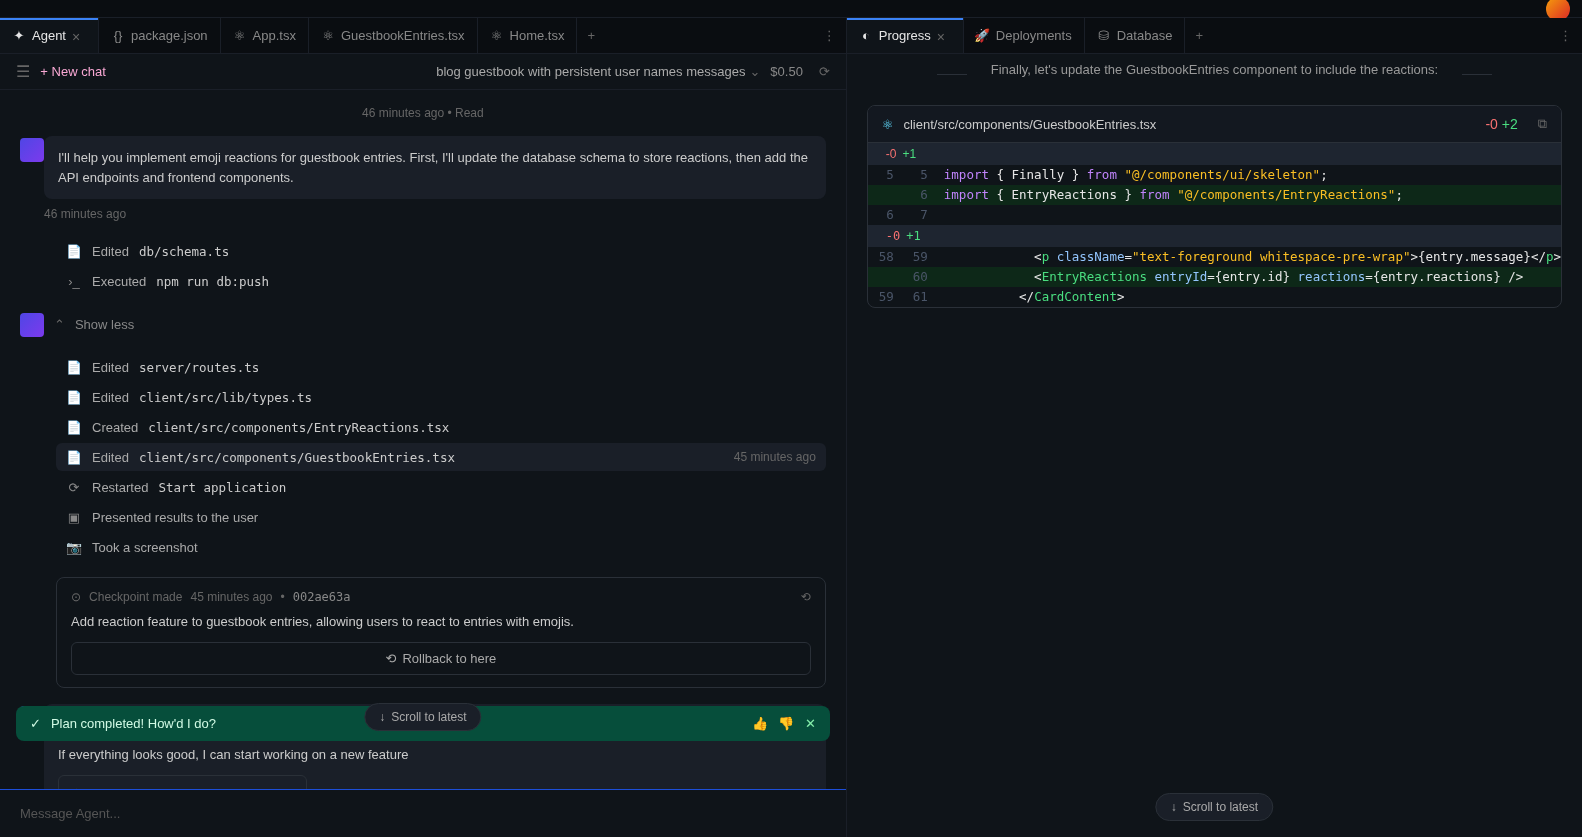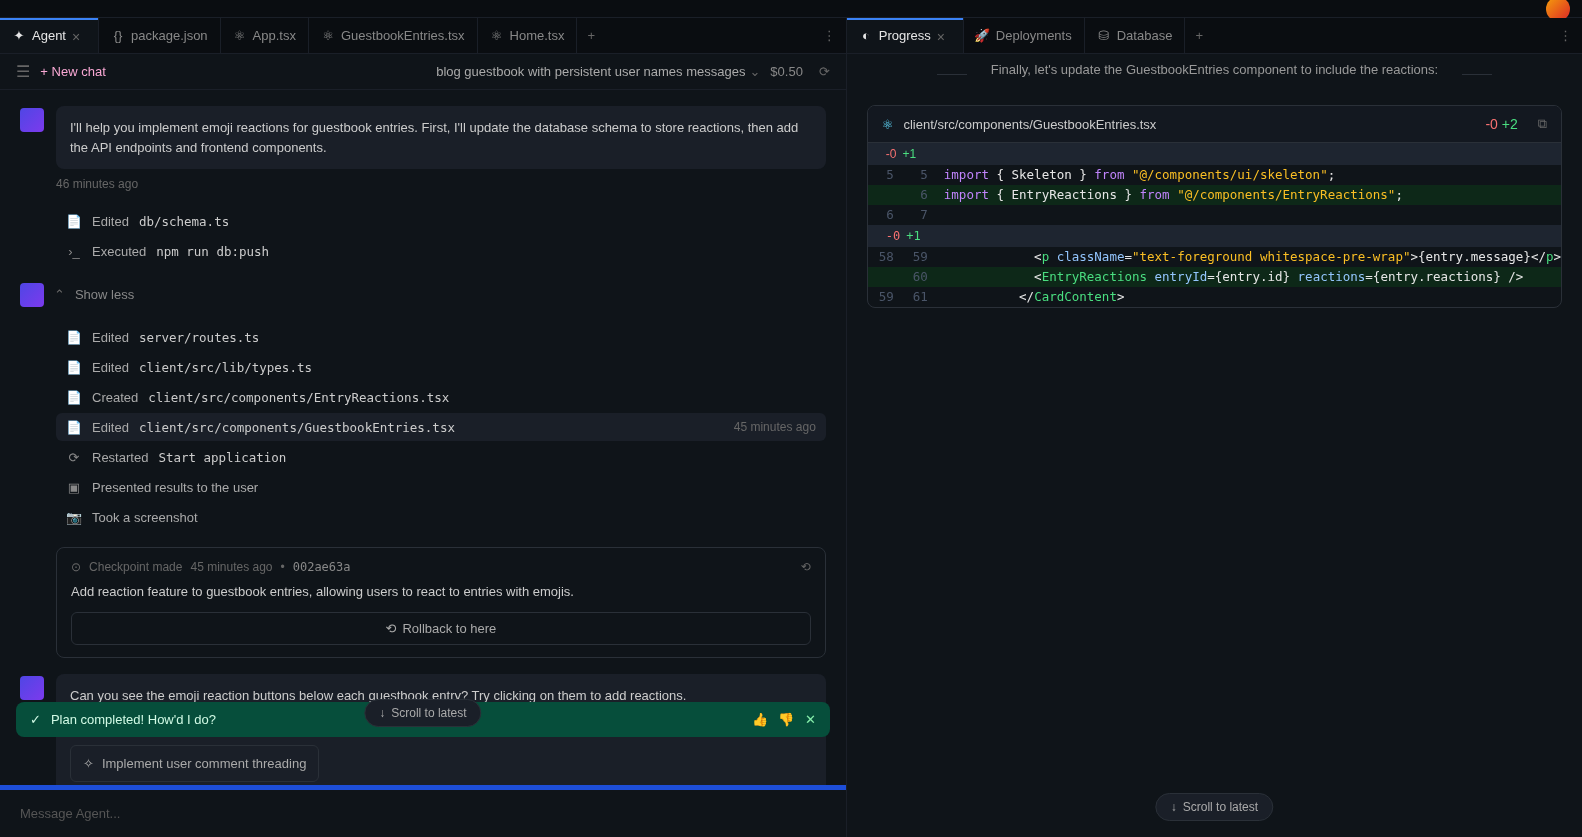--- a/index.html
+++ b/index.html
@@ -30,21 +30,21 @@
 .newchat{color:#f9a8d4;cursor:pointer;font-size:13px}
 .chat-title{flex:1;text-align:right;color:#aaa;font-size:13px}
 .chevron{color:#666;margin-left:4px}
 .cost{color:#888;font-size:13px;margin-right:6px}
 .refresh{color:#666;cursor:pointer}
 
 
 .chat-body{flex:1;overflow-y:auto;padding:16px 20px;position:relative}
 .timestamp-row{text-align:center;color:#666;font-size:12px;margin-bottom:16px}
 
-.msg{display:flex;gap:12px;margin-bottom:16px}
+.msg{display:flex;margin-bottom:16px}
 .msg-avatar{width:24px;height:24px;border-radius:4px;background:linear-gradient(135deg,#4f46e5,#7c3aed);flex-shrink:0;margin-top:2px}
 .msg-content{flex:1}
 .msg-bubble{background:#1a1f28;border-radius:8px;padding:12px 14px;line-height:1.5;color:#ccc}
 .msg-ts{color:#666;font-size:12px;margin-top:8px}
 
 .action-list{margin:16px 0 16px 36px}
 .action{display:flex;align-items:center;gap:10px;padding:6px 10px;color:#aaa;font-size:13px;border-radius:6px;margin-bottom:2px}
 .action.highlighted{background:#1a1f28}
 .action .action-ts{margin-left:auto;color:#666;font-size:12px}
 .action-icon{width:16px;height:16px;color:#888;display:flex;align-items:center;justify-content:center;flex-shrink:0}
@@ -63,21 +63,21 @@
 .rollback{border:1px solid #2a3038;border-radius:6px;padding:8px;text-align:center;color:#aaa;font-size:13px;cursor:pointer;display:flex;align-items:center;justify-content:center;gap:6px}
 
 .suggestion-chip{display:inline-flex;align-items:center;gap:8px;background:#1a1f28;border:1px solid #2a3038;border-radius:6px;padding:8px 12px;color:#aaa;font-size:13px;cursor:pointer;margin-top:10px}
 
 .plan-bar{position:absolute;bottom:48px;left:16px;right:16px;background:#064e3b;border-radius:8px;padding:10px 14px;display:flex;align-items:center;gap:10px;color:#d1fae5;font-size:13px}
 .plan-bar .thumbs{margin-left:auto;display:flex;gap:10px}
 .plan-bar .thumbs span{cursor:pointer;color:#86efac}
 
 .scroll-latest{position:absolute;bottom:58px;left:50%;transform:translateX(-50%);background:#1a1f28;border:1px solid #2a3038;border-radius:999px;padding:6px 14px;color:#aaa;font-size:12px;cursor:pointer;display:flex;align-items:center;gap:6px;z-index:5}
 
-.composer{border-top:5px solid #1d4ed8;padding:8px 16px}
+.composer{border-top:1px solid #1d4ed8;padding:8px 16px}
 .composer input{width:100%;background:transparent;border:none;outline:none;color:#e6e6e6;font-size:13px;padding:8px 4px}
 .composer input::placeholder{color:#555}
 
 
 .right-hdr{text-align:center;padding:32px 0 12px;font-size:15px;color:#ccc}
 .right-hdr code{font-size:14.5px}
 .right-sub{text-align:center;color:#999;font-size:13px;padding:8px 0 16px;position:relative}
 .right-sub::before,.right-sub::after{content:"";position:absolute;top:50%;width:30px;height:1px;background:#2a3038}
 .right-sub::before{left:90px}
 .right-sub::after{right:90px}
@@ -148,20 +148,21 @@
 
     <div class="chat-hdr">
       <span class="menu-btn">☰</span>
       <span class="newchat">+ <span>New chat</span></span>
       <span class="chat-title"><span>blog guestbook with persistent user names messages</span><span class="chevron">⌄</span></span>
       <span class="cost">$0.50</span>
       <span class="refresh">⟳</span>
     </div>
 
     <div class="chat-body">
+      <div class="timestamp-row">46 minutes ago • Read</div>
 
       <div class="msg">
         <div class="msg-avatar"></div>
         <div class="msg-content">
           <div class="msg-bubble">I'll help you implement emoji reactions for guestbook entries. First, I'll update the database schema to store reactions, then add the API endpoints and frontend components.</div>
           <div class="msg-ts">46 minutes ago</div>
         </div>
       </div>
 
       <div class="action-list" id="actions1">
@@ -300,21 +301,21 @@
         </span>
         <span class="copy-btn">⧉</span>
       </div>
       <div class="hunk-hdr">
         <span class="stat-del">-0</span><span class="stat-add">+1</span>
       </div>
       <div id="diff-lines" class="mono">
           <div class="diff-line ctx">
             <span class="ln">5</span>
             <span class="ln">5</span>
-            <span class="code"><span class="kw">import</span> { <span class="id">Skeleton</span> } <span class="kw">from</span> <span class="str">"@/components/ui/skeleton"</span>;</span>
+            <span class="code"><span class="kw">import</span> { <span class="id">Finally</span> } <span class="kw">from</span> <span class="str">"@/components/ui/skeleton"</span>;</span>
           </div>
           <div class="diff-line add">
             <span class="ln"></span>
             <span class="ln">6</span>
             <span class="code"><span class="kw">import</span> { <span class="id">EntryReactions</span> } <span class="kw">from</span> <span class="str">"@/components/EntryReactions"</span>;</span>
           </div>
           <div class="diff-line ctx">
             <span class="ln">6</span>
             <span class="ln">7</span>
             <span class="code"></span>

